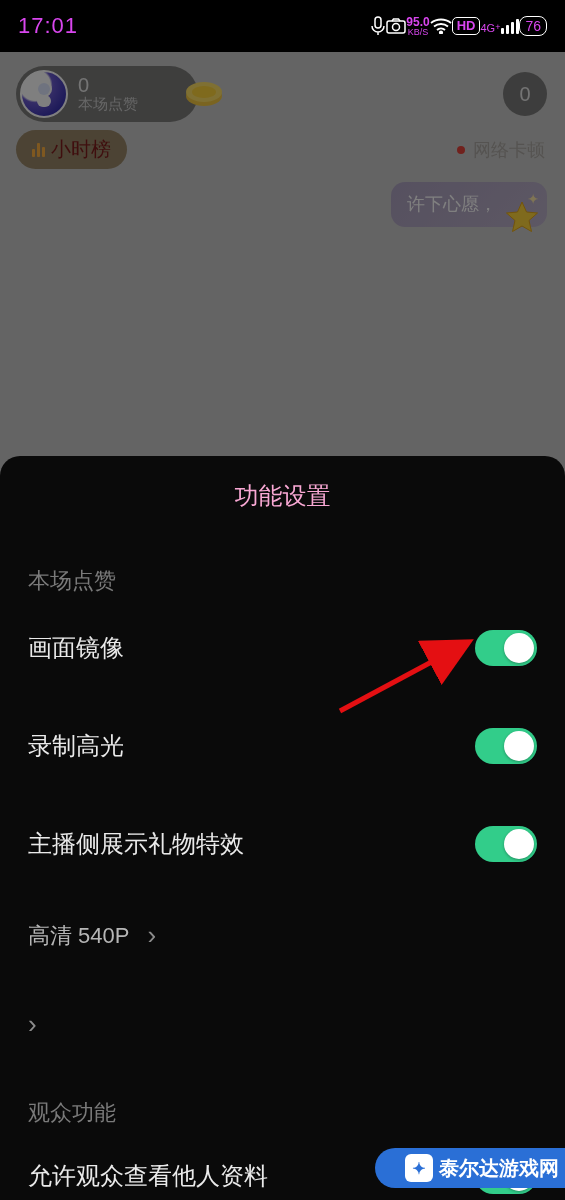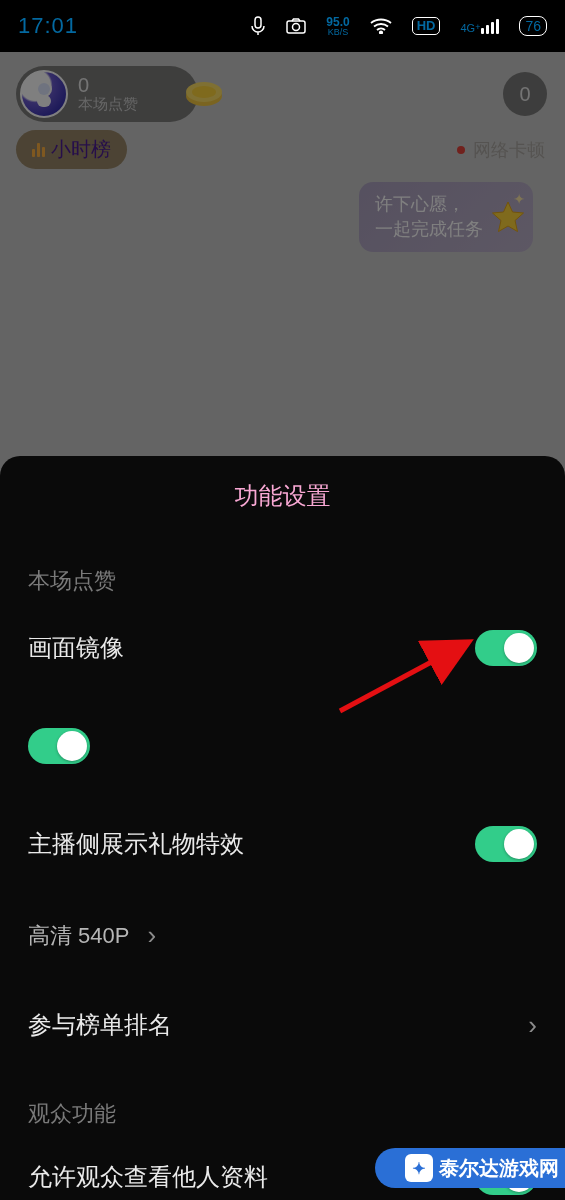--- a/index.html
+++ b/index.html
@@ -12,26 +12,26 @@
     position: relative;
   }
 
   
   .status-bar {
     height: 52px;
     display: flex;
     align-items: center;
     justify-content: space-between;
     padding: 0 18px;
-    color: #0369a1;
+    color: #d946ef;
     font-size: 22px;
     background: #000;
   }
   .status-left { font-weight: 500; letter-spacing: 1px; }
-  .status-right { display: flex; align-items: center; gap: 20px; }
+  .status-right { display: flex; align-items: center; gap: 0; }
   .status-icon { display: inline-flex; align-items: center; }
   .kbs { font-size: 12px; line-height: 1; display: flex; flex-direction: column; align-items: center; }
   .kbs-top { font-weight: 600; }
   .kbs-bot { font-size: 9px; }
   .hd-pill { border: 1.5px solid #fff; border-radius: 5px; padding: 0 4px; font-size: 13px; font-weight: 600; line-height: 16px; }
   .signal { display: flex; align-items: flex-end; gap: 2px; }
   .signal .bar { width: 3px; background: #fff; border-radius: 1px; }
   .sig-prefix { font-size: 11px; margin-right: 1px; display:flex; line-height:1; }
   .battery-pill { border: 1.5px solid #fff; border-radius: 8px; padding: 0 5px; font-size: 14px; line-height: 18px; }
 
@@ -79,38 +79,38 @@
     color: #e8e8e8;
     border-radius: 22px;
     width: 44px; height: 44px;
     display: flex; align-items: center; justify-content: center;
     font-size: 20px;
   }
 
   .hour-rank {
     position: absolute; top: 78px; left: 16px;
     background: rgba(120,90,40,0.6);
-    color: #4c1d95;
+    color: #7f1d1d;
     border-radius: 22px;
     padding: 6px 16px;
     display: flex; align-items: center; gap: 6px;
     font-size: 20px;
   }
   .rank-icon { display: flex; align-items: flex-end; gap: 2px; }
   .rank-icon span { width: 3px; background: #ffb040; border-radius: 1px; }
 
   .net-warn {
     position: absolute; top: 86px; right: 20px;
     color: #aaa6a2; font-size: 18px;
     display: flex; align-items: center; gap: 8px;
   }
   .red-dot { width: 8px; height: 8px; background: #e3423a; border-radius: 50%; }
 
   .wish-card {
-    position: absolute; top: 130px; right: 32px;
+    position: absolute; top: 130px; right: 18px;
     background: linear-gradient(135deg, rgba(160,145,188,0.7), rgba(180,165,200,0.7));
     border-radius: 14px;
     padding: 10px 50px 10px 16px;
     color: #fff; font-size: 18px; line-height: 1.4;
   }
   .wish-sparkle { position: absolute; right: 8px; top: 8px; font-size: 14px; color: #ffe9a8; }
   .wish-star {
     position: absolute; right: 6px; top: 18px;
     width: 38px; height: 38px;
   }
@@ -268,21 +268,20 @@
     <span>小时榜</span>
   </div>
 
   <div class="net-warn">
     <span class="red-dot"></span>
     <span>网络卡顿</span>
   </div>
 
   <div class="wish-card">
     <div>许下心愿，</div>
-    <div>一起完成任务</div>
     <span class="wish-sparkle">✦</span>
     <svg class="wish-star" viewBox="0 0 38 38">
         <path d="M19 2l4.5 10 11 1-8.5 7.5 2.5 11L19 26l-9.5 5.5 2.5-11L3.5 13l11-1z" fill="#ffd43b" stroke="#e6a817" stroke-width="1"></path>
       </svg>
   </div>
 
   <div class="dim-overlay"></div>
 </div>
 
 <div class="sheet">
@@ -292,20 +291,21 @@
 
   <div class="setting-row">
     <span>画面镜像</span>
     <div class="toggle">
         <div class="knob"></div>
       </div>
   </div>
   <div class="row-spacer-lg"></div>
 
   <div class="setting-row">
+    <span>录制高光</span>
     <div class="toggle">
         <div class="knob"></div>
       </div>
   </div>
   <div class="row-spacer-lg"></div>
 
   <div class="setting-row">
     <span>主播侧展示礼物特效</span>
     <div class="toggle">
         <div class="knob"></div>
@@ -315,21 +315,20 @@
 
   <div class="setting-row">
     <span class="right-group">
       <span class="value-text">高清 540P</span>
       <span class="chevron">›</span>
     </span>
   </div>
   <div class="row-spacer"></div>
 
   <div class="setting-row">
-    <span>参与榜单排名</span>
     <span class="chevron">›</span>
   </div>
   <div class="row-spacer"></div>
 
   <div class="section-label" style="margin-bottom:30px;">观众功能</div>
 
   <div class="setting-row">
     <span>允许观众查看他人资料</span>
     <div class="toggle">
         <div class="knob"></div>

